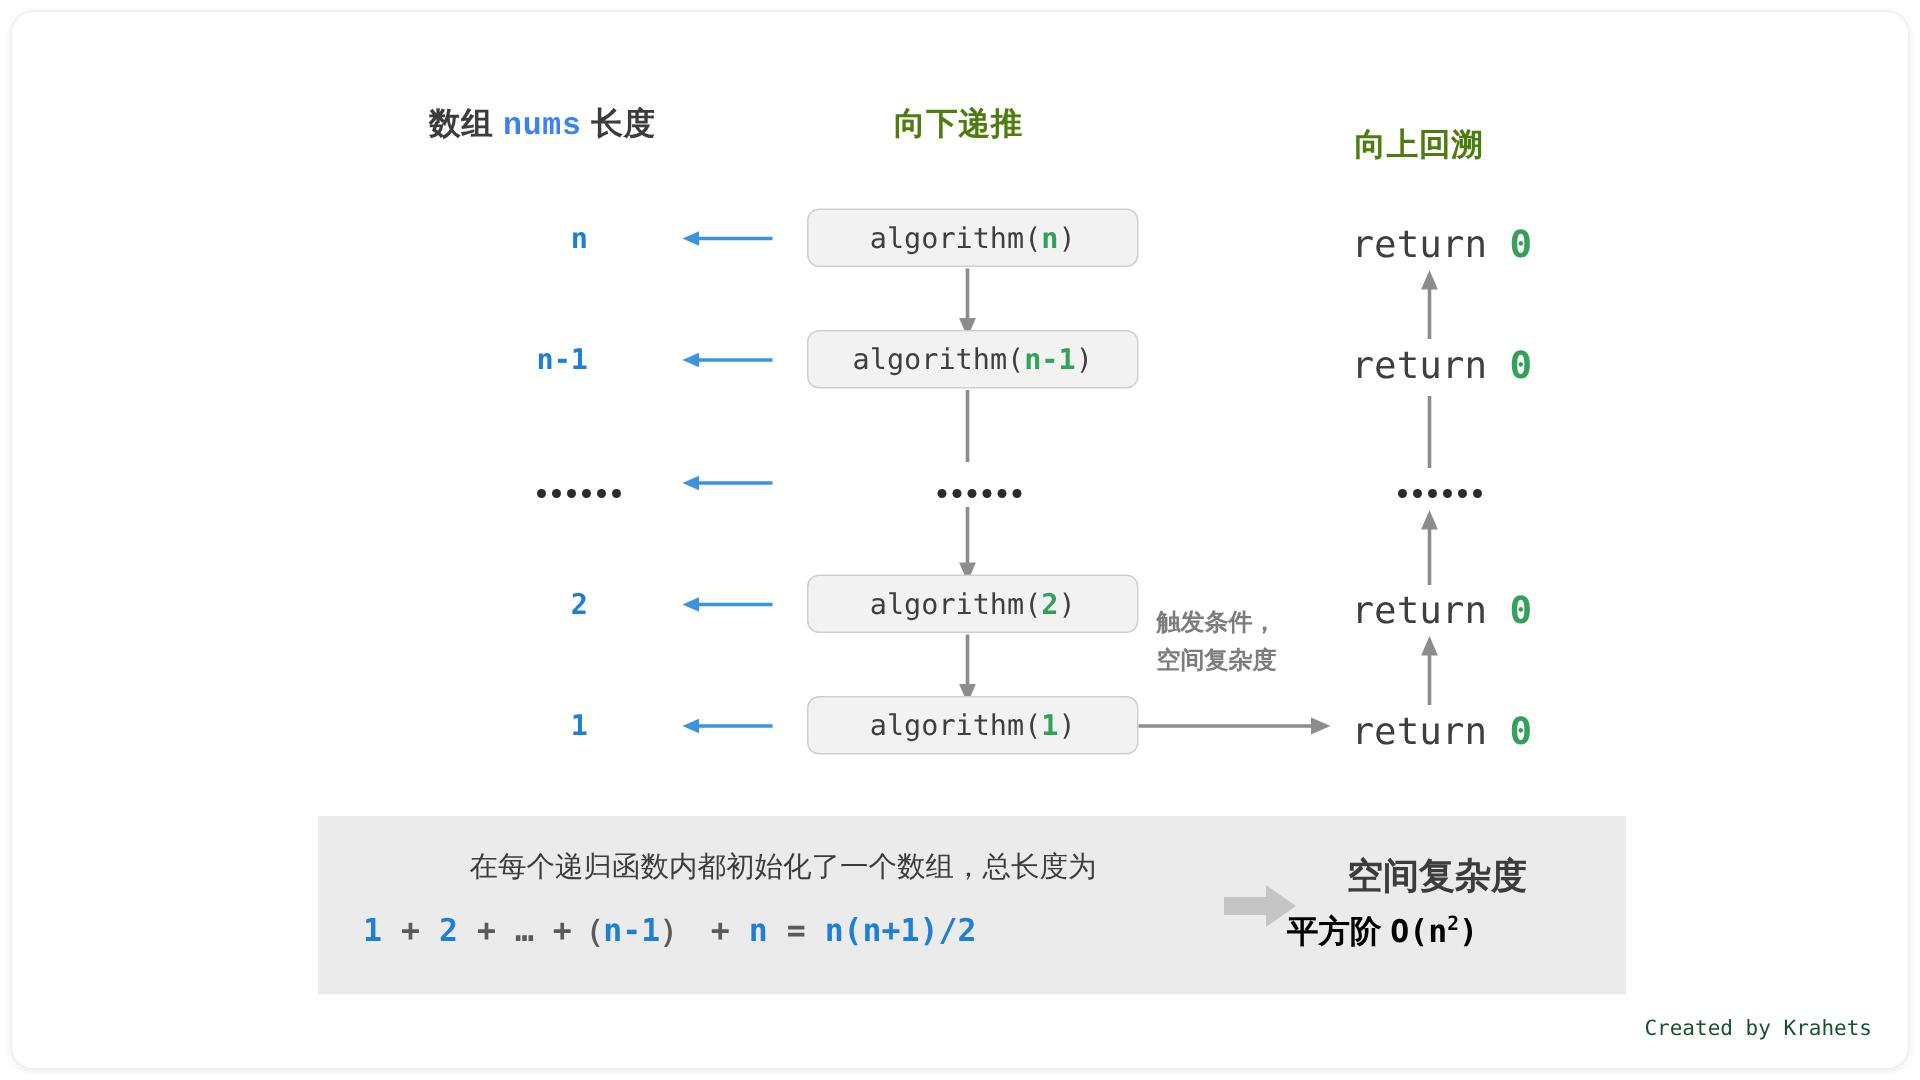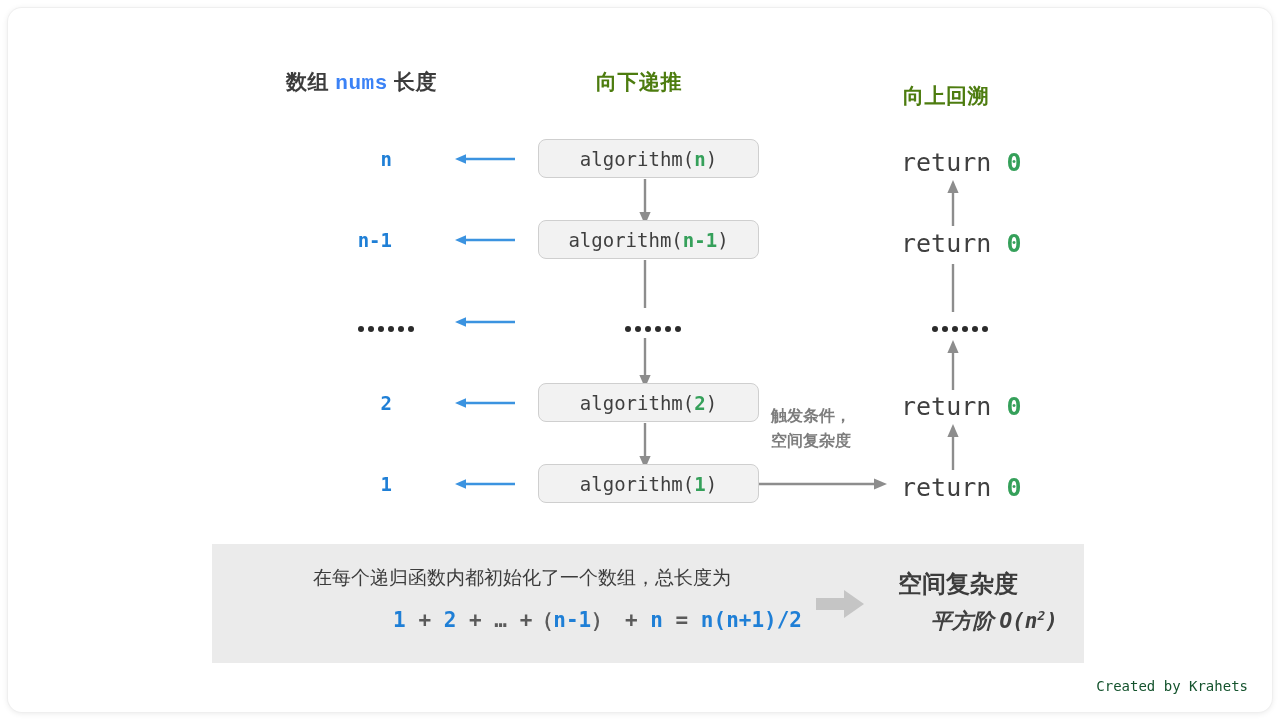--- a/index.html
+++ b/index.html
@@ -121,21 +121,21 @@
     text-align: center;
     font-size: 19px;
     color: #3c3c3c;
     white-space: nowrap;
   }
   .panel-text-2 {
     position: absolute;
     left: 30px;
     top: 62px;
     width: 560px;
-    text-align: right;
+    text-align: left;
     font-family: "DejaVu Sans Mono", "Liberation Mono", monospace;
     font-size: 21px;
     font-weight: bold;
     white-space: nowrap;
     color: #5a5a5a;
   }
   .panel-text-2 .bl { color: #1f7fd6; }
   .panel-text-2 .op { color: #5a5a5a; }
 
   .result-title {
@@ -147,26 +147,25 @@
     font-size: 24px;
     font-weight: bold;
     color: #3c3c3c;
     white-space: nowrap;
   }
   .result-value {
     position: absolute;
     left: 646px;
     top: 63px;
     width: 200px;
-    text-align: right;
+    text-align: left;
     font-size: 21px;
     font-weight: bold;
-    color: #404040;
-    white-space: nowrap;
-    font-style: italic;
+    color: #000000;
+    white-space: nowrap;
   }
   .result-value .mono { font-family: "DejaVu Sans Mono", "Liberation Mono", monospace; }
   .result-value sup { font-size: 13px; vertical-align: super; }
 
   
   #block-arrow {
     position: absolute;
     left: 604px;
     top: 44px;
     width: 50px;

